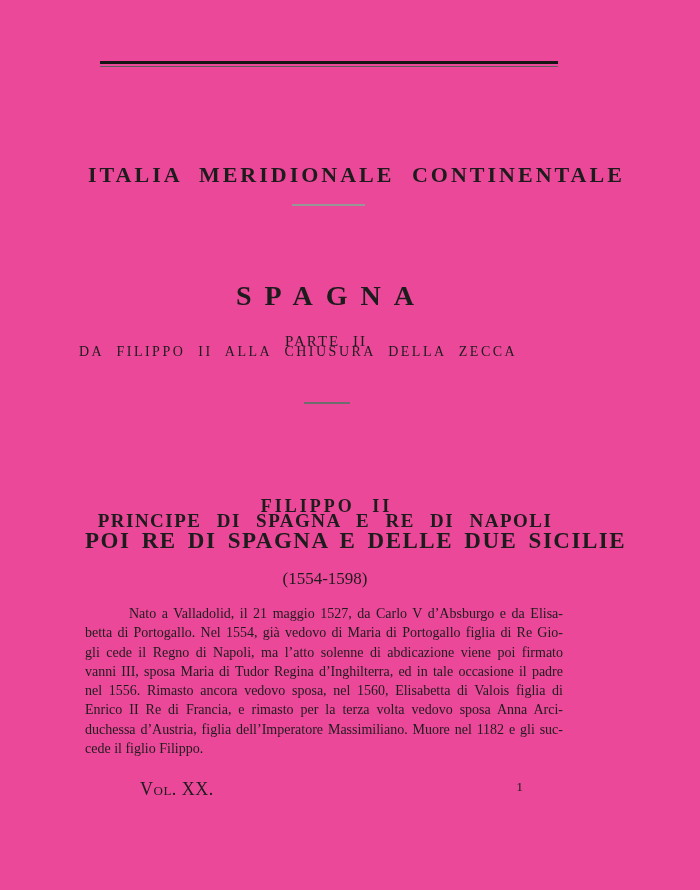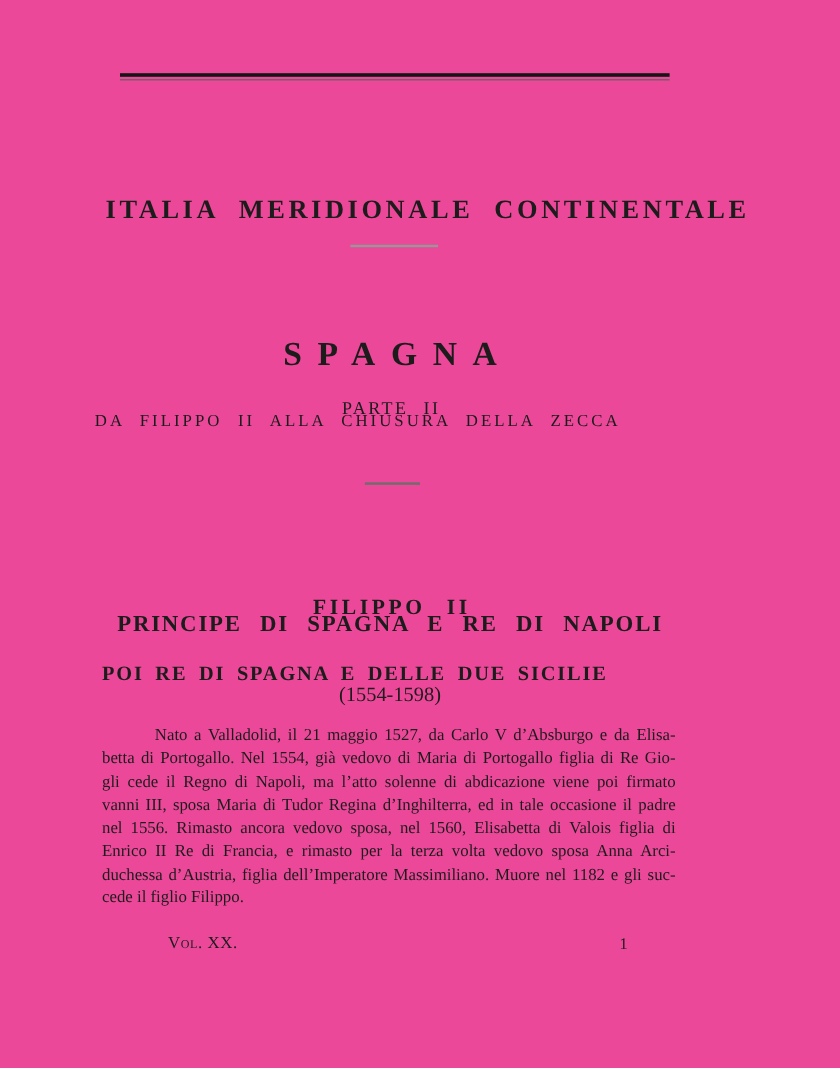--- a/index.html
+++ b/index.html
@@ -114,24 +114,24 @@
     left: 0; right: 0;
     text-align: center;
     font-size: 19px;
     font-weight: bold;
     letter-spacing: 1.5px;
     word-spacing: 9px;
     white-space: nowrap;
   }
   .chapter-title-2 {
     position: absolute;
-    top: 552px;
+    top: 528px;
     left: 0; right: 0;
     text-align: left;
-    font-size: 17px;
+    font-size: 23px;
     font-weight: bold;
     letter-spacing: 1.5px;
     word-spacing: 4px;
     white-space: nowrap;
   }
   .chapter-dates {
     position: absolute;
     top: 569px;
     left: 0; right: 0;
     text-align: center;
@@ -154,21 +154,21 @@
     text-indent: 44px;
   }
   .pline.last {
     text-align: left;
     text-align-last: left;
   }
   .footer-volume {
     position: absolute;
     top: 779px;
     left: 55px;
-    font-size: 14px;
+    font-size: 18px;
     font-variant: small-caps;
     letter-spacing: 0.5px;
   }
   .footer-pagenum {
     position: absolute;
     top: 779px;
     right: 42px;
     font-size: 13.5px;
   }
 </style>

